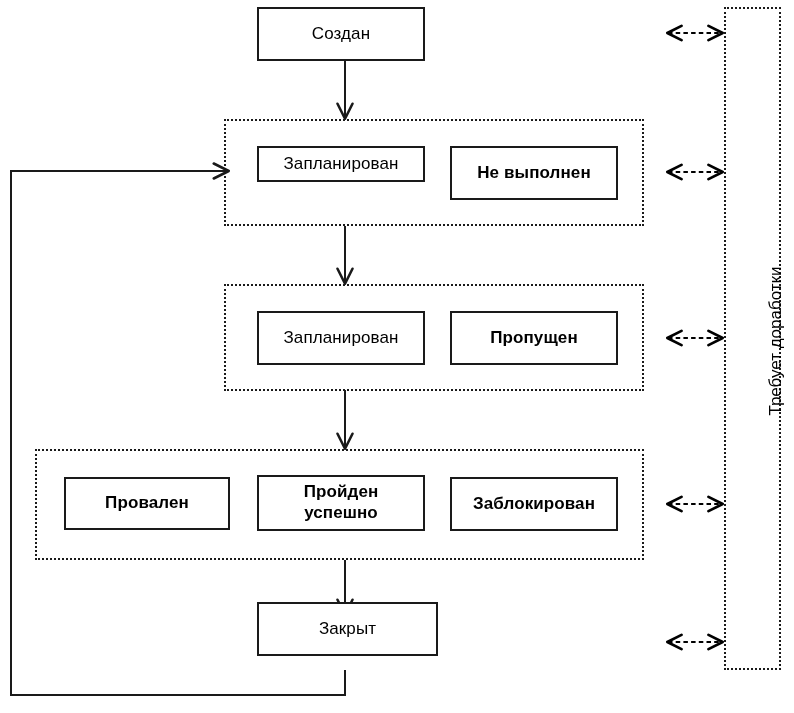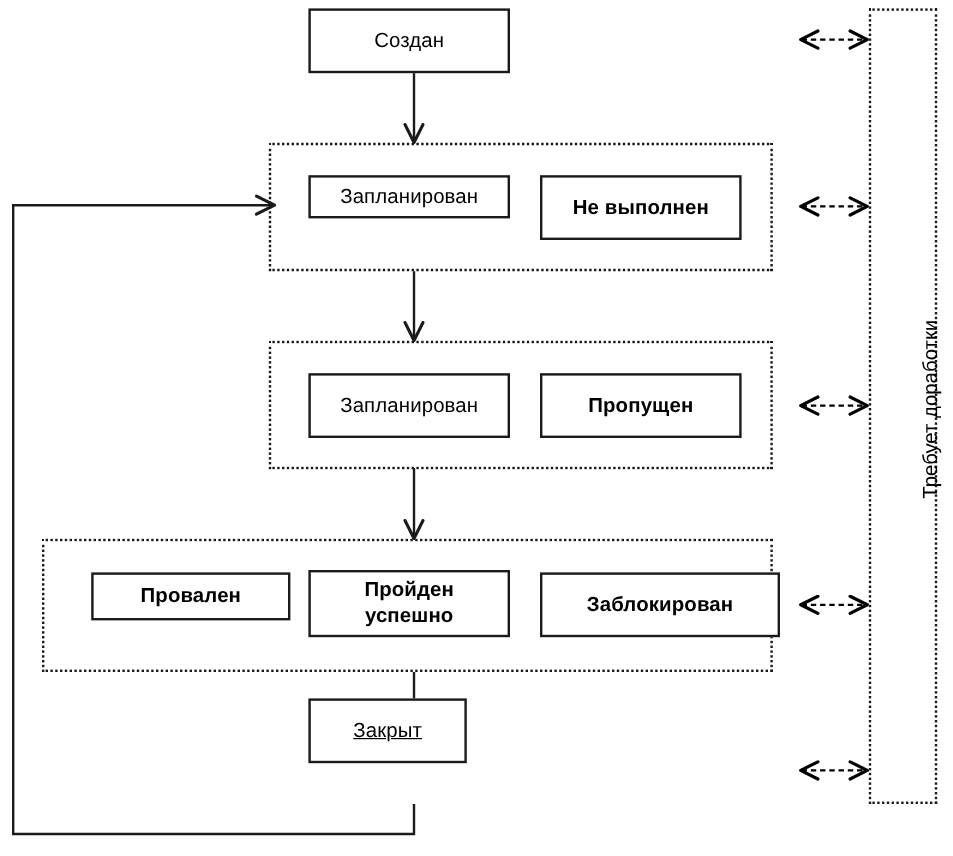--- a/index.html
+++ b/index.html
@@ -125,23 +125,23 @@
 
   <div class="group-box" style="left:224px; top:119px; width:420px; height:107px;"></div>
   <div class="node-box" style="left:257px; top:146px; width:168px; height:36px;">Запланирован</div>
   <div class="node-box bold" style="left:450px; top:146px; width:168px; height:54px;">Не выполнен</div>
 
   <div class="group-box" style="left:224px; top:284px; width:420px; height:107px;"></div>
   <div class="node-box" style="left:257px; top:311px; width:168px; height:54px;">Запланирован</div>
   <div class="node-box bold" style="left:450px; top:311px; width:168px; height:54px;text-align:center;">Пропущен</div>
 
   <div class="group-box" style="left:35px; top:449px; width:609px; height:111px;"></div>
-  <div class="node-box bold" style="left:76px; top:477px; width:166px; height:40px;">Провален</div>
+  <div class="node-box bold" style="left:64px; top:477px; width:166px; height:53px;">Провален</div>
   <div class="node-box bold" style="left:257px; top:475px; width:168px; height:56px; white-space:pre-line;">Пройден
 успешно</div>
-  <div class="node-box bold" style="left:450px; top:477px; width:200px; height:54px;">Заблокирован</div>
+  <div class="node-box bold" style="left:450px; top:477px; width:168px; height:54px;">Заблокирован</div>
 
-  <div class="node-box" style="left:257px; top:582px; width:132px; height:54px;text-decoration:underline;">Закрыт</div>
+  <div class="node-box" style="left:257px; top:602px; width:181px; height:54px;">Закрыт</div>
 
   <div class="rework-lane" style="left:724px; top:7px; width:57px; height:663px;"></div>
   <div class="rework-label" style="left:627px; top:330px; width:300px; height:22px;">Требует доработки</div>
 
 </div>
 
 </body></html>

